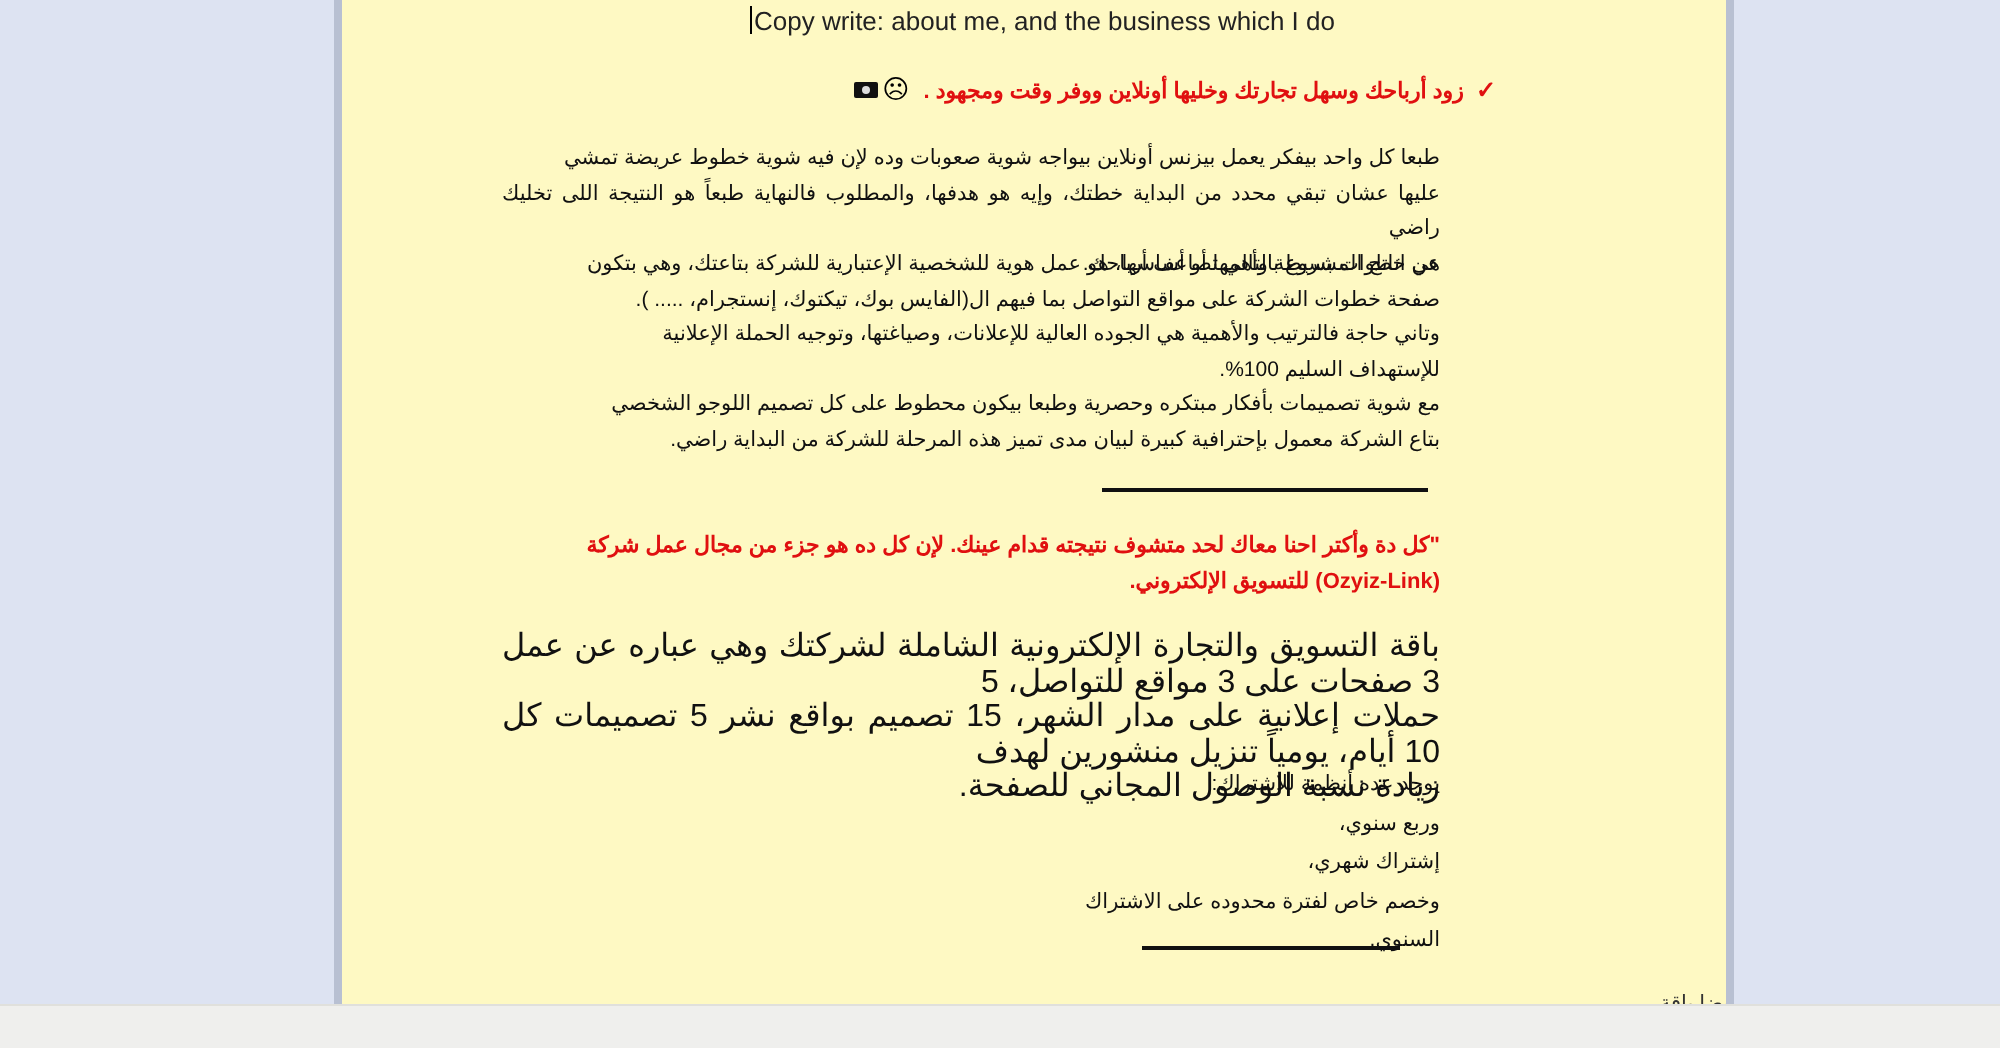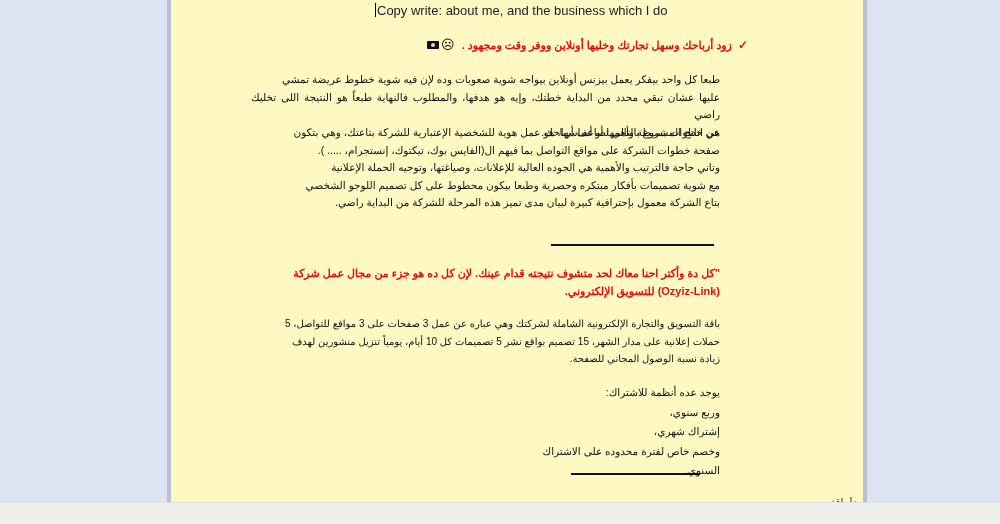--- a/index.html
+++ b/index.html
@@ -27,21 +27,21 @@
     .smiley { display:inline-block; color:#000; font-size:13px; font-weight:normal; margin-right:4px; }
     .camera { display:inline-block; width:12px; height:8px; background:#111; border-radius:1px; vertical-align:0; margin-right:2px; position:relative; }
     .camera::after { content:""; position:absolute; left:4px; top:2px; width:4px; height:4px; border-radius:50%; background:#ddd; }
 
     .para { position:absolute; direction:rtl; text-align:justify; color:#111; font-size:10.5px; line-height:17.5px; }
     .p1 { left:251px; top:71px; width:469px; }
     .p1 .row { display:block; }
     .p2 { left:275px; top:124px; width:445px; }
     .red { color:#e01010; font-weight:bold; font-size:11px; }
     .p3 { left:251px; top:264px; width:469px; line-height:18px; }
-    .p4 { left:251px; top:315px; width:469px; line-height:17.5px; font-size:10px; }
+    .p4 { left:251px; top:315px; width:469px; line-height:17.5px; font-size:16px; }
     .p5 { left:505px; top:383px; width:215px; text-align:right; line-height:19.5px; }
 
     .sep { position:absolute; height:1.5px; background:#111; }
     .sep1 { left:380px; top:244px; width:163px; }
     .sep2 { left:400px; top:473px; width:129px; }
     .partial { position:absolute; left:320px; top:497px; width:400px; height:6px; overflow:hidden; direction:rtl; text-align:right; font-size:10.5px; color:#333; line-height:10px; }
   </style>
 </head>
 <body>
 
@@ -62,20 +62,21 @@
   <div class="para p1" style="left:80px;">
     <span class="row">طبعا كل واحد بيفكر يعمل بيزنس أونلاين بيواجه شوية صعوبات وده لإن فيه شوية خطوط عريضة تمشي</span>
     <span class="row">عليها عشان تبقي محدد من البداية خطتك، وإيه هو هدفها، والمطلوب فالنهاية طبعاً هو النتيجة اللى تخليك راضي</span>
     <span class="row">عن اناتج المشروع بالتالي تصاعف أرباحك.</span>
   </div>
 
   <div class="para p2" style="left:104px; top:124px;">
     <span style="display:block">هي خطوات بسيطة وأهمها أو أساسها، هو عمل هوية للشخصية الإعتبارية للشركة بتاعتك، وهي بتكون</span>
     <span style="display:block">صفحة خطوات الشركة على مواقع التواصل بما فيهم ال(الفايس بوك، تيكتوك، إنستجرام، ..... ).</span>
     <span style="display:block">وتاني حاجة فالترتيب والأهمية هي الجوده العالية للإعلانات، وصياغتها، وتوجيه الحملة الإعلانية</span>
+    <span style="display:block">للإستهداف السليم 100%.</span>
     <span style="display:block">مع شوية تصميمات بأفكار مبتكره وحصرية وطبعا بيكون محطوط على كل تصميم اللوجو الشخصي</span>
     <span style="display:block">بتاع الشركة معمول بإحترافية كبيرة لبيان مدى تميز هذه المرحلة للشركة من البداية راضي.</span>
   </div>
 
   <div class="sep sep1"></div>
 
   <div class="para p3 red" style="left:80px;">
     <span style="display:block">"كل دة وأكتر احنا معاك لحد متشوف نتيجته قدام عينك. لإن كل ده هو جزء من مجال عمل شركة</span>
     <span style="display:block">(Ozyiz-Link) للتسويق الإلكتروني.</span>
   </div>

